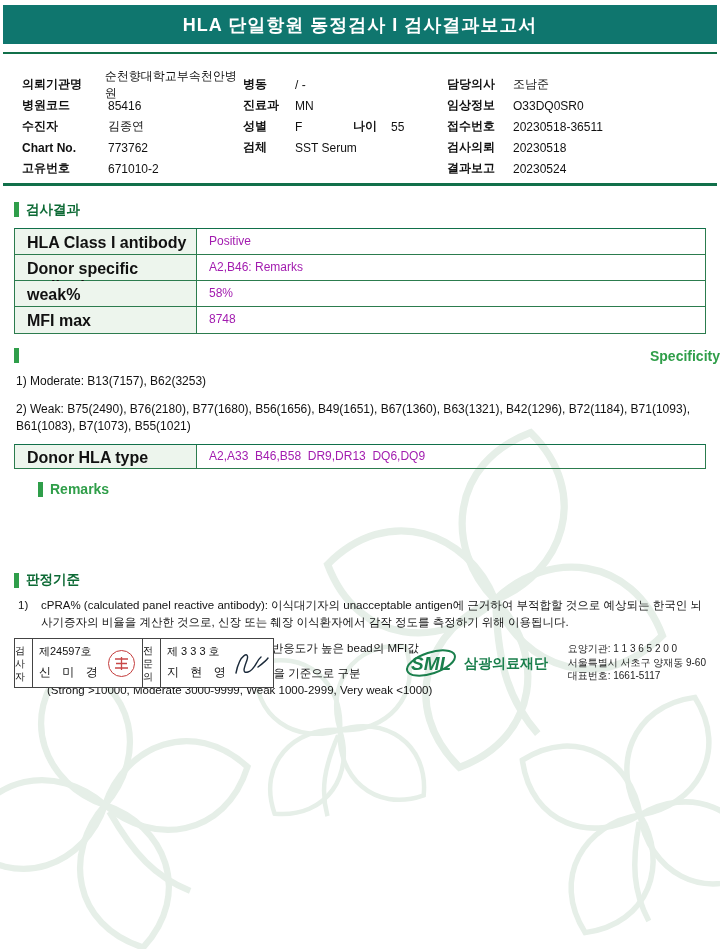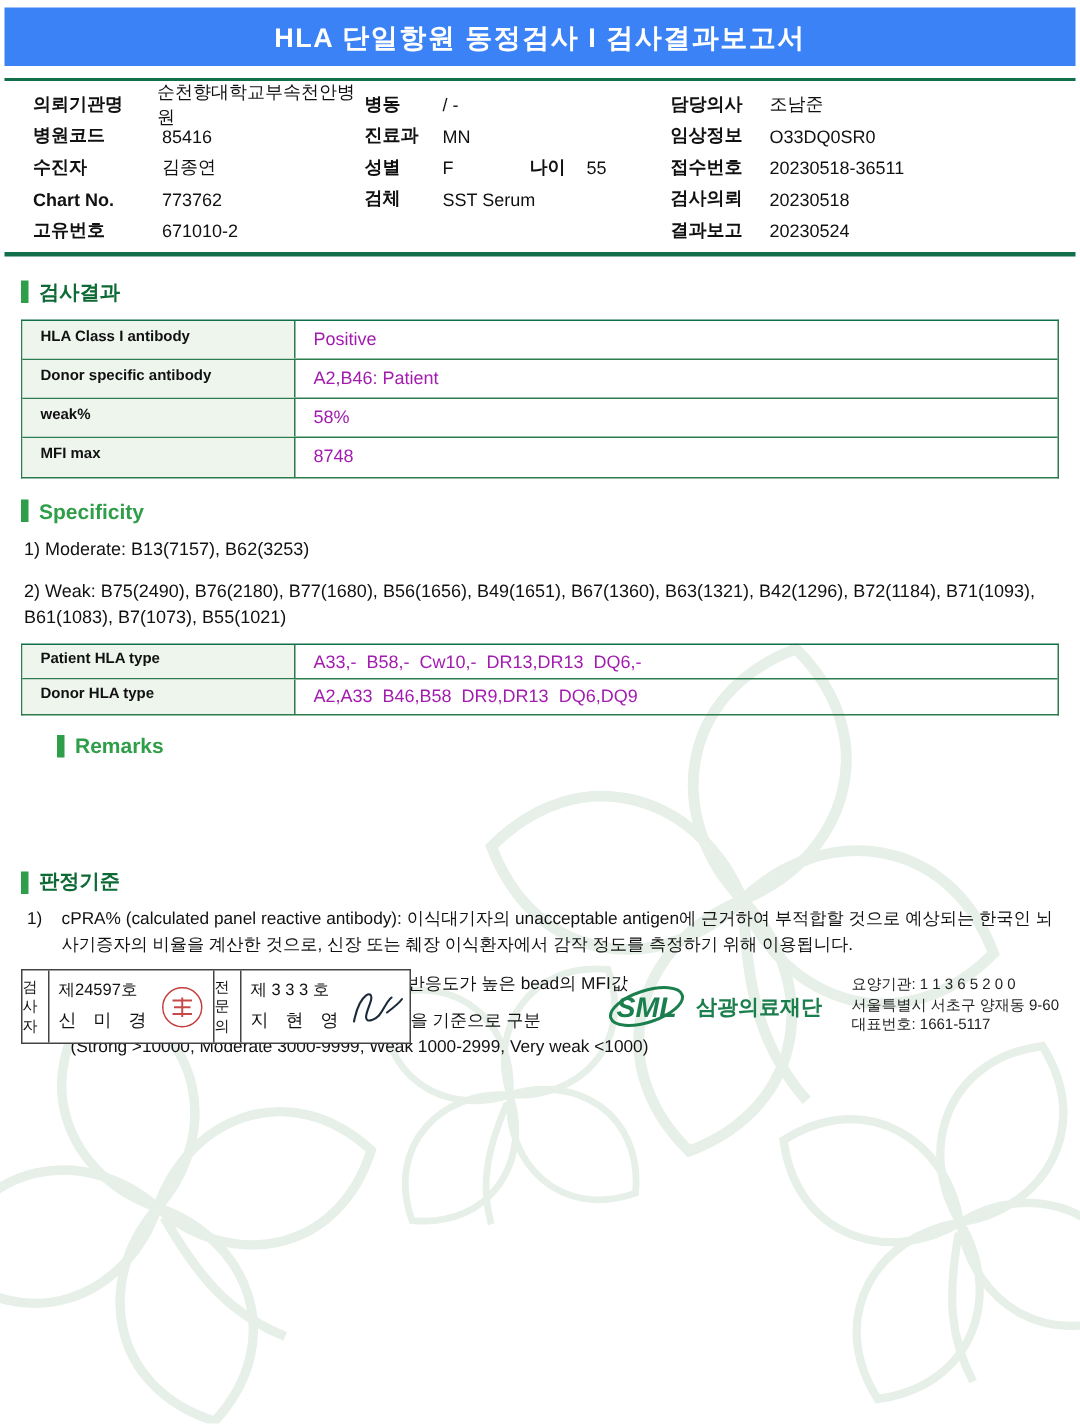--- a/index.html
+++ b/index.html
@@ -1,55 +1,55 @@
 <!DOCTYPE html>
 <html><head>
 <meta charset="utf-8">
 <style>
   * { margin:0; padding:0; box-sizing:border-box; }
   body { font-family:"Liberation Sans","DejaVu Sans",sans-serif; background:#fff; }
   .page { position:relative; width:720px; height:949px; background:#fff; overflow:hidden; }
   .watermark { position:absolute; inset:0; z-index:0; pointer-events:none; }
   .content { position:relative; z-index:1; }
 
-  .header-bar { margin:5px 3px 0; height:39px; background:#3b82f6; color:#fff;
+  .header-bar { margin:5px 3px 0; height:39px; background:#0f766e; color:#fff;
     display:flex; align-items:center; justify-content:center;
     font-size:18px; font-weight:bold; letter-spacing:1px; }
 
   .rule { height:2px; background:#11704a; margin:0 3px; }
   .rule.top { margin-top:8px; }
   .rule.bottom { height:2.5px; }
 
-  .info { display:flex; margin:0 3px; padding:5px 0 4px; }
+  .info { display:flex; margin:0 3px; padding:20px 0 4px; }
   .info-col { display:flex; flex-direction:column; }
   .info-col.c1 { width:240px; padding-left:19px; }
   .info-col.c2 { width:204px; }
   .info-col.c3 { flex:1; }
   .info-row { display:flex; align-items:center; height:21px; font-size:12px; color:#111; }
   .lbl { font-weight:bold; }
   .c1 .lbl { width:86px; }
   .c2 .lbl { width:52px; }
   .c3 .lbl { width:66px; }
   .val.gap { width:58px; }
   .lbl.inline { width:38px; }
 
   .sec { display:flex; align-items:center; margin-left:14px; }
   .sec .bar { width:5px; height:15px; background:#2f9e4a; margin-right:7px; flex:none; }
   .sec.dark .t { color:#0d6a35; font-weight:bold; font-size:13.5px; }
   .sec.light .t { color:#2f9e49; font-weight:bold; font-size:14px; }
   .sec.s1 { margin-top:15px; }
-  .sec.s2 { margin-top:14px; }
+  .sec.s2 { margin-top:14px;justify-content:space-between; }
   .sec.s3 { margin-top:12px;padding-left:24px; }
   .sec.s4 { margin-top:74px; }
 
   .gtable { margin:9px 14px 0; border:1px solid #2c7c4e; border-top:1.5px solid #11704a; }
   .grow { display:flex; border-bottom:1px solid #2c7c4e; align-items:stretch; }
   .grow:last-child { border-bottom:none; }
   .gl { width:182px; background:#edf5ed; border-right:1px solid #2c7c4e;
-        font-size:10px; font-weight:bold; color:#111; padding:6px 0 6px 12px; }
+        font-size:16px; font-weight:bold; color:#111; padding:6px 0 6px 12px; }
   .gv { font-size:12px; color:#a21caf; padding:6px 0 6px 12px; white-space:pre; }
   .res .grow { height:26px; } .res .gl,.res .gv { padding-top:5px; padding-bottom:5px; }
   .hla .grow { height:23px; } .hla .gl,.hla .gv { padding-top:4px; padding-bottom:4px; }
 
   .pline { margin:10px 16px 0; font-size:12px; color:#111; }
   .pline.wrap { margin-top:13px; line-height:1.45; }
 
   .crit { display:flex; margin:9px 18px 0; font-size:11.5px; color:#111; line-height:1.45; }
   .crit .num { width:23px; flex:none; }
   .crit .txt { flex:1; }
@@ -176,45 +176,41 @@
       <span class="t">검사결과</span>
     </div>
 
     <div class="gtable res">
       <div class="grow">
           <div class="gl">HLA Class I antibody</div>
           <div class="gv">Positive</div>
         </div>
       <div class="grow">
           <div class="gl">Donor specific antibody</div>
-          <div class="gv">A2,B46: Patient</div>
+          <div class="gv">A2,B46: Remarks</div>
         </div>
       <div class="grow">
           <div class="gl">weak%</div>
           <div class="gv">58%</div>
         </div>
       <div class="grow">
           <div class="gl">MFI max</div>
           <div class="gv">8748</div>
         </div>
     </div>
 
     <div class="sec light s2">
       <span class="bar"></span>
       <span class="t">Specificity</span>
     </div>
 
     <div class="pline">1) Moderate: B13(7157), B62(3253)</div>
     <div class="pline wrap">2) Weak: B75(2490), B76(2180), B77(1680), B56(1656), B49(1651), B67(1360), B63(1321), B42(1296), B72(1184), B71(1093), B61(1083), B7(1073), B55(1021)</div>
 
     <div class="gtable hla">
-      <div class="grow">
-          <div class="gl">Patient HLA type</div>
-          <div class="gv">A33,-  B58,-  Cw10,-  DR13,DR13  DQ6,-</div>
-        </div>
       <div class="grow">
           <div class="gl">Donor HLA type</div>
           <div class="gv">A2,A33  B46,B58  DR9,DR13  DQ6,DQ9</div>
         </div>
     </div>
 
     <div class="sec light s3">
       <span class="bar"></span>
       <span class="t">Remarks</span>
     </div>

